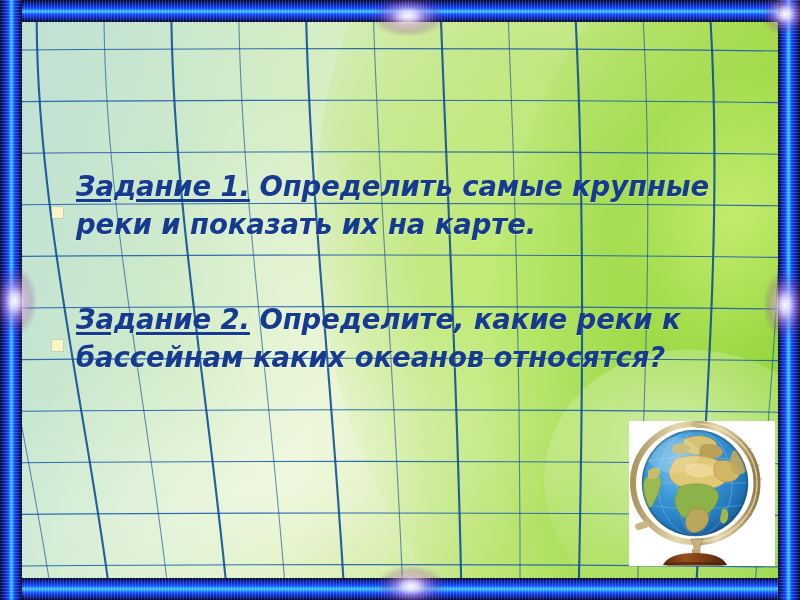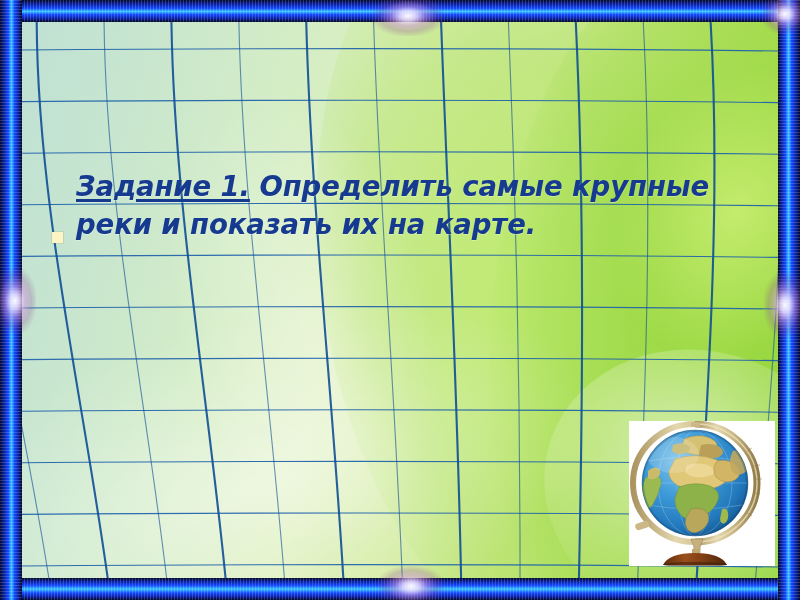--- a/index.html
+++ b/index.html
@@ -66,21 +66,21 @@
       transform:rotate(-12deg);}
   .r6{left:600px;top:40px;width:230px;height:300px;border-radius:50%;
       background:radial-gradient(ellipse at 50% 50%,rgba(205,240,120,.80) 0%,rgba(205,240,120,0) 72%);
       transform:rotate(25deg);}
 
   #gridsvg{position:absolute;left:0;top:0;}
 
   
   #content{position:absolute;left:22px;top:22px;width:756px;height:556px;z-index:12;}
 
-  .bullet-row{position:absolute;display:flex;align-items:flex-end;}
+  .bullet-row{position:absolute;display:flex;align-items:center;}
   .bullet-marker{flex:0 0 auto;width:11px;height:11px;background:#fdf3c4;
         margin-top:14px;margin-right:13px;box-shadow:0 0 0 .5px rgba(120,120,60,.30);}
   .bullet-text{font-size:27.5px;line-height:38px;font-weight:bold;font-style:italic;
         color:#173a91;letter-spacing:-.1px;
         text-shadow:0 1px 0 rgba(255,255,255,.30);}
   .u{text-decoration:underline;text-decoration-thickness:2.5px;text-underline-offset:3px;}
   #bullet1{left:30px;top:145px;width:700px;}
   #bullet2{left:30px;top:278px;width:700px;}
 
   
@@ -136,20 +136,24 @@
     </svg>
   </div>
 
   <div id="content">
 
     <div class="bullet-row" id="bullet1">
       <span class="bullet-marker"></span>
       <span class="bullet-text"><span class="u"> Задание 1.</span><span> Определить самые крупные реки и показать их на карте.</span></span>
     </div>
 
+    <div class="bullet-row" id="bullet2">
+      <span class="bullet-marker"></span>
+      <span class="bullet-text"><span class="u">Задание 2.</span><span>  Определите, какие реки к бассейнам  каких океанов относятся?</span></span>
+    </div>
   </div>
 
   <div id="globe-box">
     <svg id="globe-svg" width="146" height="145" viewBox="0 0 146 145">
       <defs>
         <radialGradient id="oc" cx="36%" cy="30%" r="78%">
           <stop offset="0%" stop-color="#7fc6ec"></stop>
           <stop offset="42%" stop-color="#3e9ad8"></stop>
           <stop offset="78%" stop-color="#2279bd"></stop>
           <stop offset="100%" stop-color="#14558f"></stop>

